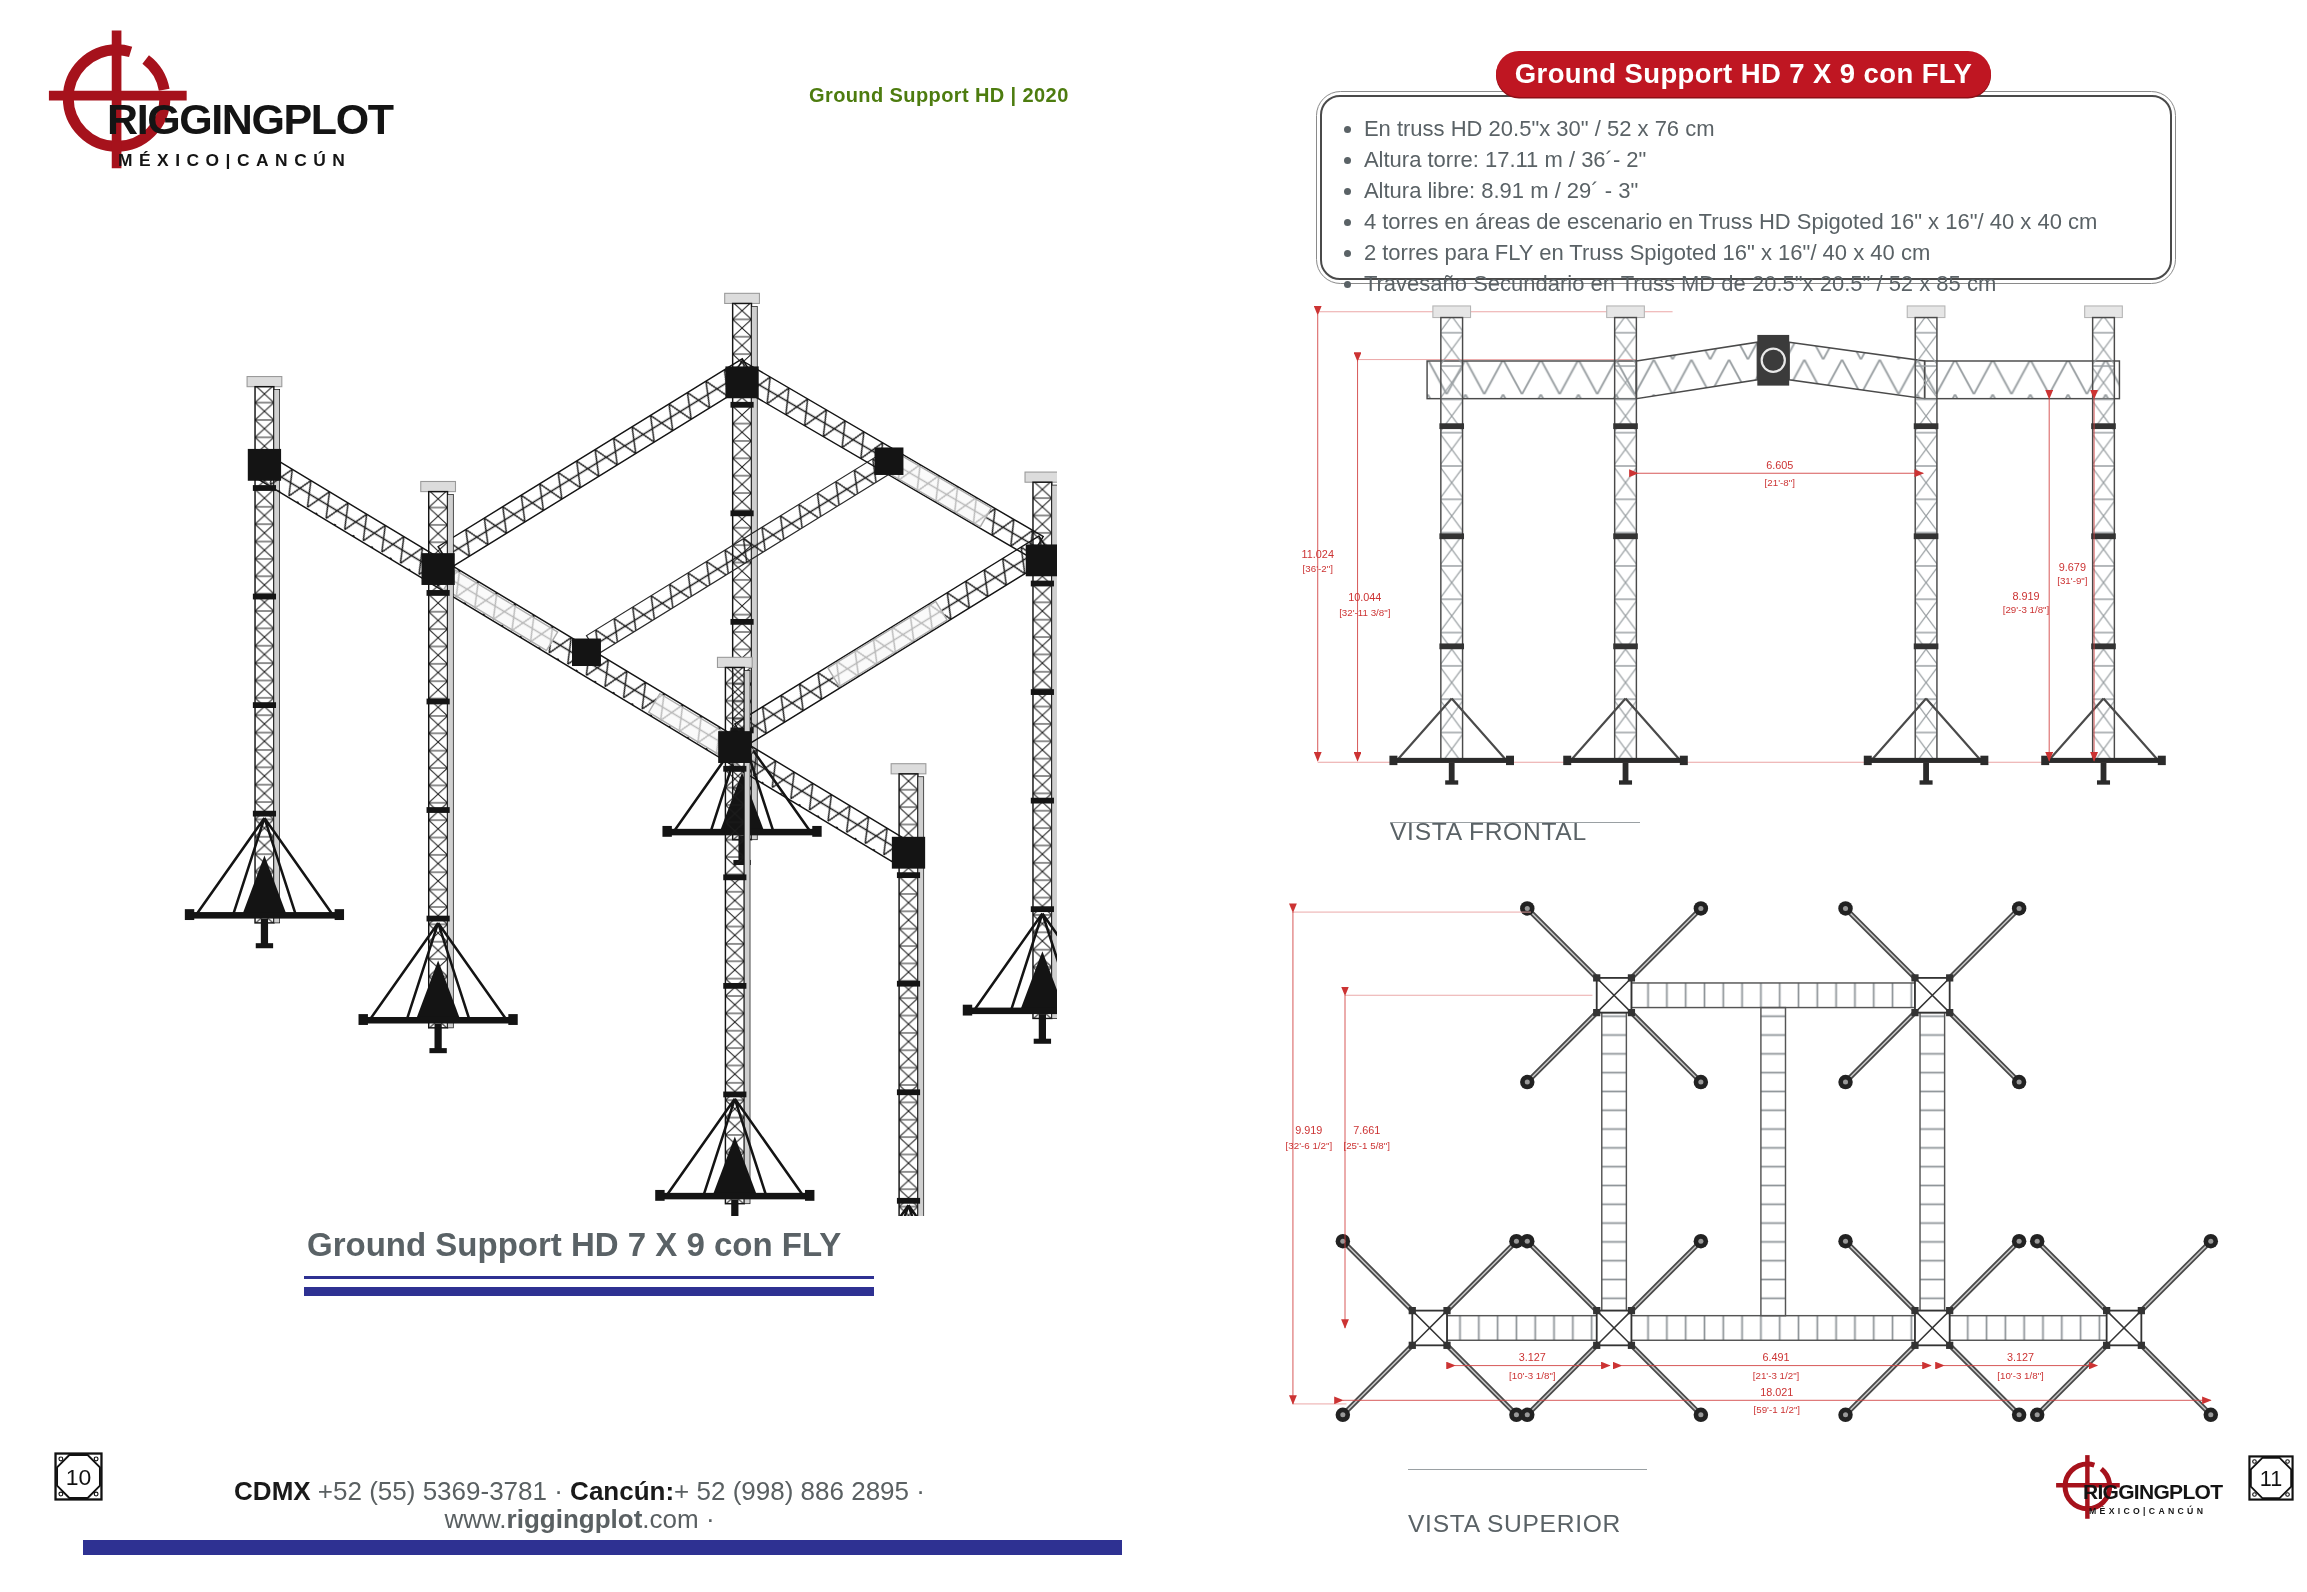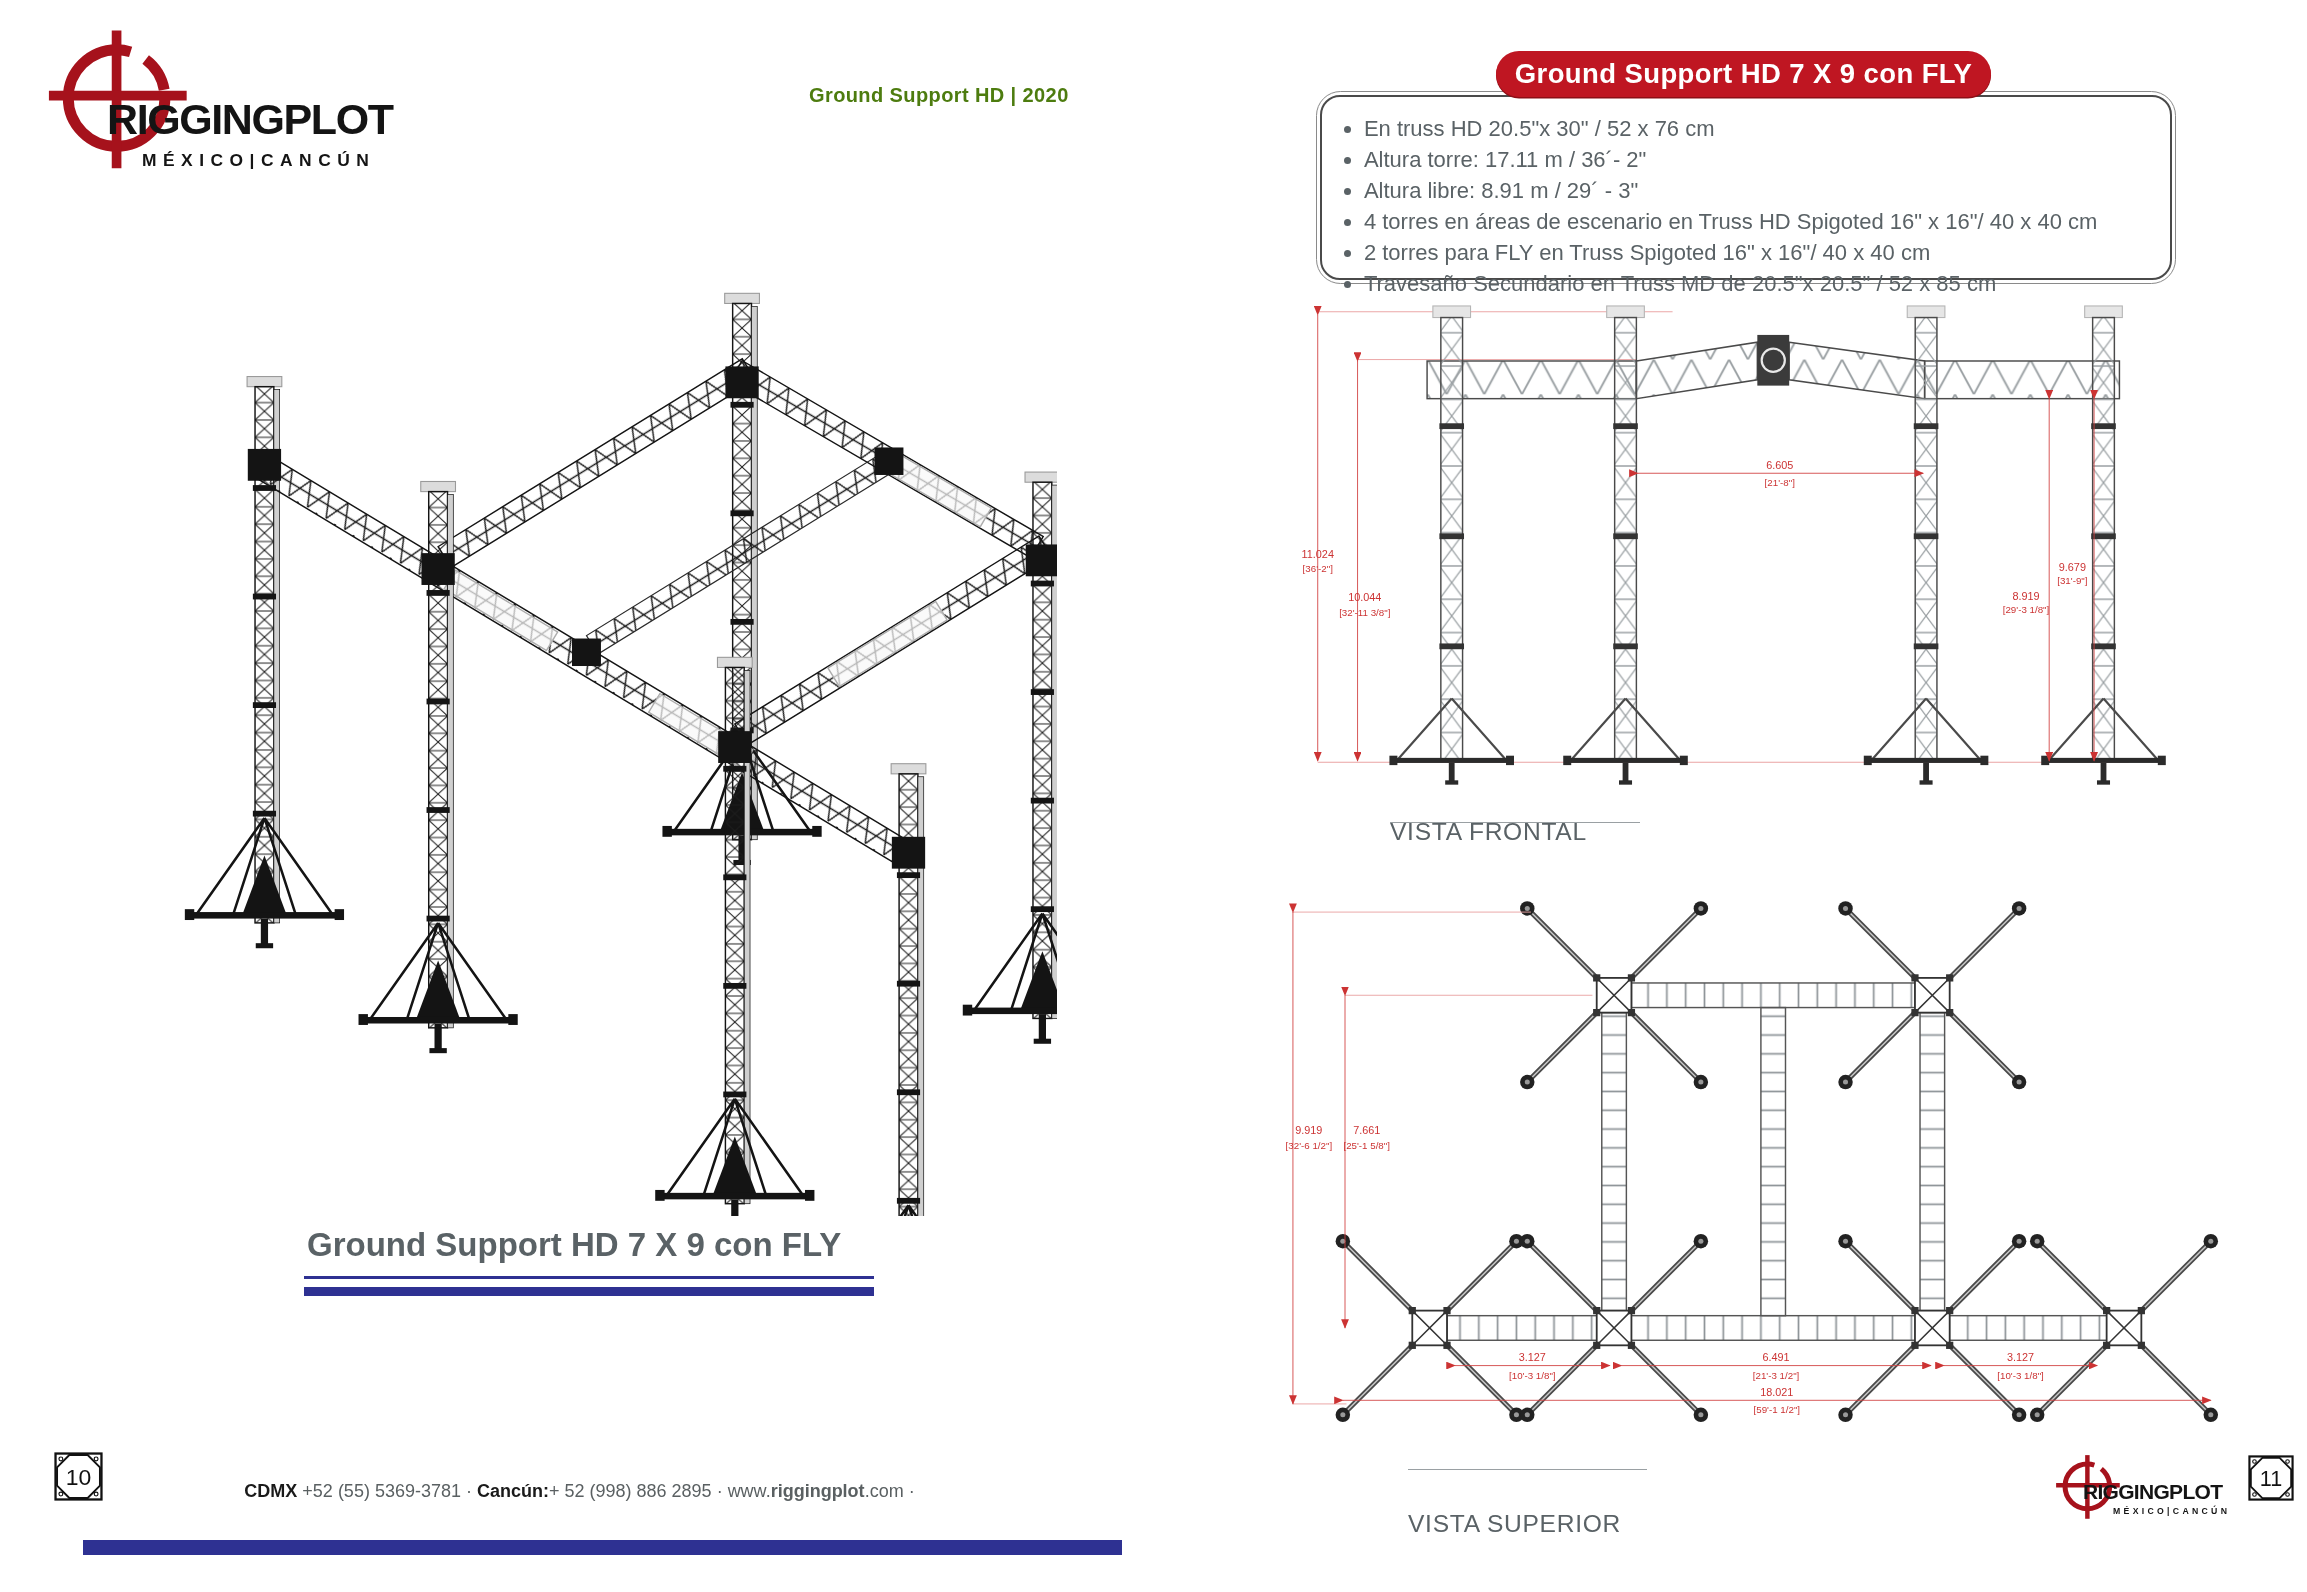--- a/index.html
+++ b/index.html
@@ -2,21 +2,21 @@
 <html style="font-size:11.6px"><head>
 <meta charset="utf-8">
 <style>
   html,body{margin:0;padding:0;background:#9b9b9b;}
   .page{position:relative;width:2307px;height:1593px;background:#ffffff;overflow:hidden;
         font-family:"Liberation Sans","DejaVu Sans",sans-serif;color:#5a6062;}
   .abs{position:absolute;}
 
   
   .brand-name{font-weight:bold;color:#141414;letter-spacing:-1.4px;}
-  .brand-sub{font-weight:bold;color:#141414;margin-left:24px;}
+  .brand-sub{font-weight:bold;color:#141414;}
   .doc-title{font-size:20px;font-weight:bold;color:#4d7c0f;letter-spacing:0.4px;}
 
   
   .banner{left:1496px;top:51px;width:495px;height:46px;background:#bf1622;border-radius:24.6px;
           display:flex;align-items:center;justify-content:center;z-index:5;
           box-shadow:0 1.4px 0 #8e0e16;}
   .banner span{color:#fff;font-size:27.5px;font-weight:bold;letter-spacing:0.4px;}
 
   
   .specs-outer{left:1316px;top:91px;width:860px;height:193px;border:1.4px solid #8a8a8a;border-radius:24.6px;padding:2.9px;box-sizing:border-box;background:#fff;}
@@ -27,21 +27,21 @@
   
   .view-label{font-size:24.6px;font-weight:normal;color:#5a6266;letter-spacing:0.7px;margin-top:28px;}
   .view-underline{height:1.4px;background:#9aa0a3;}
 
   
   .main-title{font-size:33px;font-weight:bold;color:#5a6266;}
   .rule-thin{height:2.9px;background:#2e3192;}
   .rule-thick{height:9.4px;background:#2e3192;}
 
   
-  .contact{font-size:18px;color:#5a6062;text-align:center;line-height:27.5px;}
+  .contact{font-size:26px;color:#5a6062;text-align:center;line-height:27.5px;}
   .contact .b{font-weight:bold;color:#1a1a1a;}
   .contact .bg{font-weight:bold;color:#5a6062;}
   .blue-bar{background:#2e3192;}
   .plate-num{font-size:30px;fill:#111;font-family:"Liberation Sans",sans-serif;}
 
   svg text{font-family:"Liberation Sans","DejaVu Sans",sans-serif;}
   .dimtxt{fill:#cc3333;font-size:15px;text-anchor:middle;}
   .dimtxt2{fill:#cc3333;font-size:13.5px;text-anchor:middle;}
 </style>
 </head>

